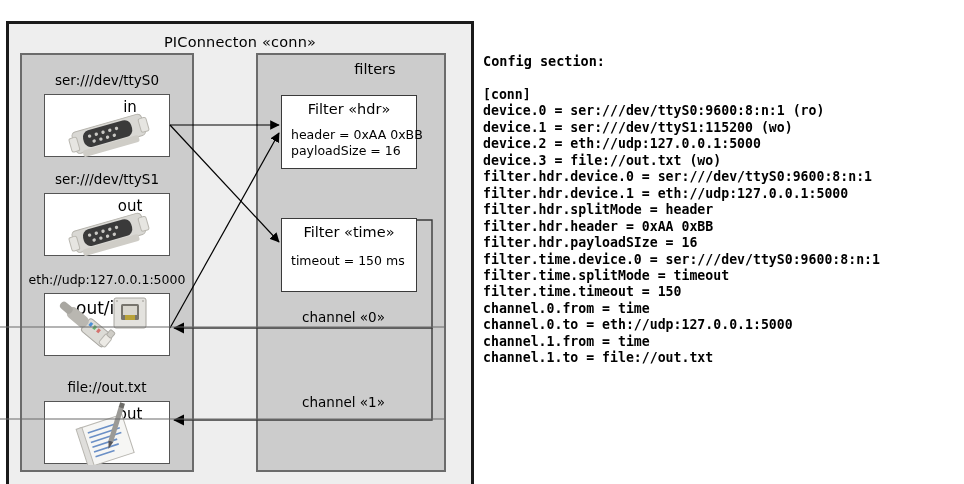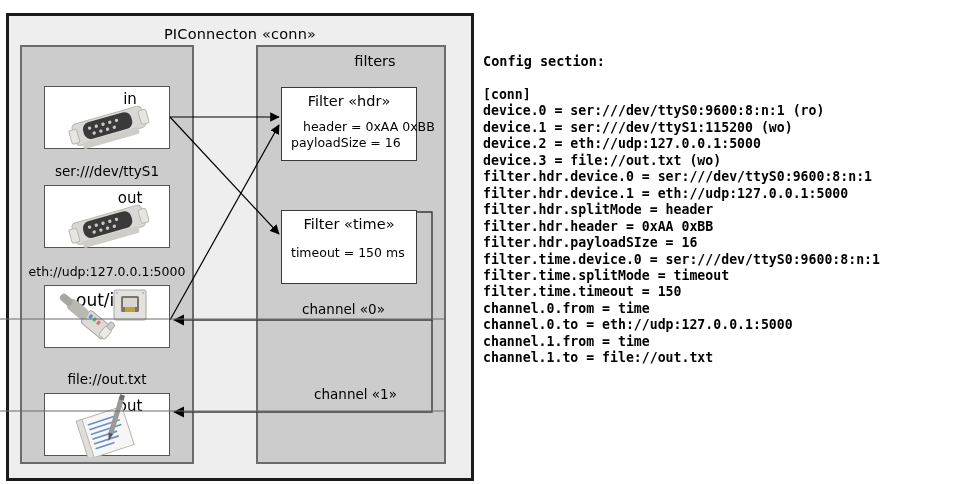--- a/index.html
+++ b/index.html
@@ -1,20 +1,20 @@
 <!DOCTYPE html>
 <html><head>
 <meta charset="utf-8">
 <style>
   html,body{margin:0;padding:0;background:#ffffff;}
   body{width:964px;height:484px;position:relative;overflow:hidden;
        font-family:"DejaVu Sans","Liberation Sans",sans-serif;color:#000;}
 
   
-  #diagram{position:absolute;left:0;top:8px;width:478px;height:458px;}
+  #diagram{position:absolute;left:0;top:16px;width:478px;height:458px;}
 
   .outer-box{position:absolute;left:6px;top:5px;width:468px;height:468px;
              background:#eeeeee;border:3px solid #1a1a1a;box-sizing:border-box;}
 
   .outer-title{position:absolute;left:0;top:10px;width:100%;text-align:center;
                font-size:14.5px;letter-spacing:.2px;}
 
   .pkg{position:absolute;background:#cccccc;border:2px solid #6b6b6b;
        box-sizing:border-box;}
 
@@ -56,20 +56,21 @@
 <body>
 
 <div id="diagram">
 
   <div class="outer-box">
     <div class="outer-title">PIConnecton «conn»</div>
   </div>
 
   <div class="pkg" style="left:20px;top:37px;width:174px;height:419px;"></div>
 
+  <div class="dev-label" style="left:20px;top:56px;width:174px;">ser:///dev/ttyS0</div>
   <div class="dev-box" style="left:44px;top:78px;width:126px;height:63px;">
     <div class="dev-name">in</div>
     <svg viewBox="0 0 126 63" width="126" height="63" style="position:absolute;left:0;top:0;">
       <g transform="rotate(-16 63 40)">
         <rect x="28" y="28" width="72" height="22" rx="4" fill="#d9d8d4" stroke="#b6b4ad" stroke-width="1"></rect>
         <rect x="38" y="30" width="50" height="17" rx="7" fill="#3a3a3a"></rect>
         <g fill="#c9c8c4">
           <circle cx="45" cy="36" r="1.7"></circle>
             <circle cx="52" cy="36" r="1.7"></circle>
           <circle cx="59" cy="36" r="1.7"></circle>
@@ -158,31 +159,31 @@
       </g>
     </svg>
   </div>
 
   <div class="pkg" style="left:256px;top:37px;width:190px;height:419px;">
     <div class="pkg-title">filters</div>
   </div>
 
   <div class="filter-box" style="left:281px;top:79px;width:136px;height:74px;">
     <div class="filter-title">Filter «hdr»</div>
-    <div class="filter-attr" style="top:31px;margin-left:12px;">header = 0xAA 0xBB</div>
+    <div class="filter-attr" style="top:31px;">header = 0xAA 0xBB</div>
     <div class="filter-attr" style="top:47px;">payloadSize = 16</div>
   </div>
 
   <div class="filter-box" style="left:281px;top:190px;width:136px;height:74px;margin-top:12px;">
     <div class="filter-title">Filter «time»</div>
     <div class="filter-attr" style="top:34px;">timeout = 150 ms</div>
   </div>
 
   <div class="chan-label" style="left:256px;top:293px;width:175px;">channel «0»</div>
-  <div class="chan-label" style="left:256px;top:378px;width:175px;padding-left:12px;">channel «1»</div>
+  <div class="chan-label" style="left:256px;top:378px;width:175px;">channel «1»</div>
 
   <svg class="layer">
     <defs>
       <marker id="ah" viewBox="0 0 10 10" refX="9.2" refY="5" markerWidth="8" markerHeight="8" orient="auto-start-reverse">
         <path d="M 0 0 L 10 5 L 0 10 z" fill="#000"></path>
       </marker>
     </defs>
     <g stroke="#000" stroke-width="1.2" fill="none" marker-end="url(#ah)">
 
       <line x1="170" y1="109" x2="279" y2="109"></line>

